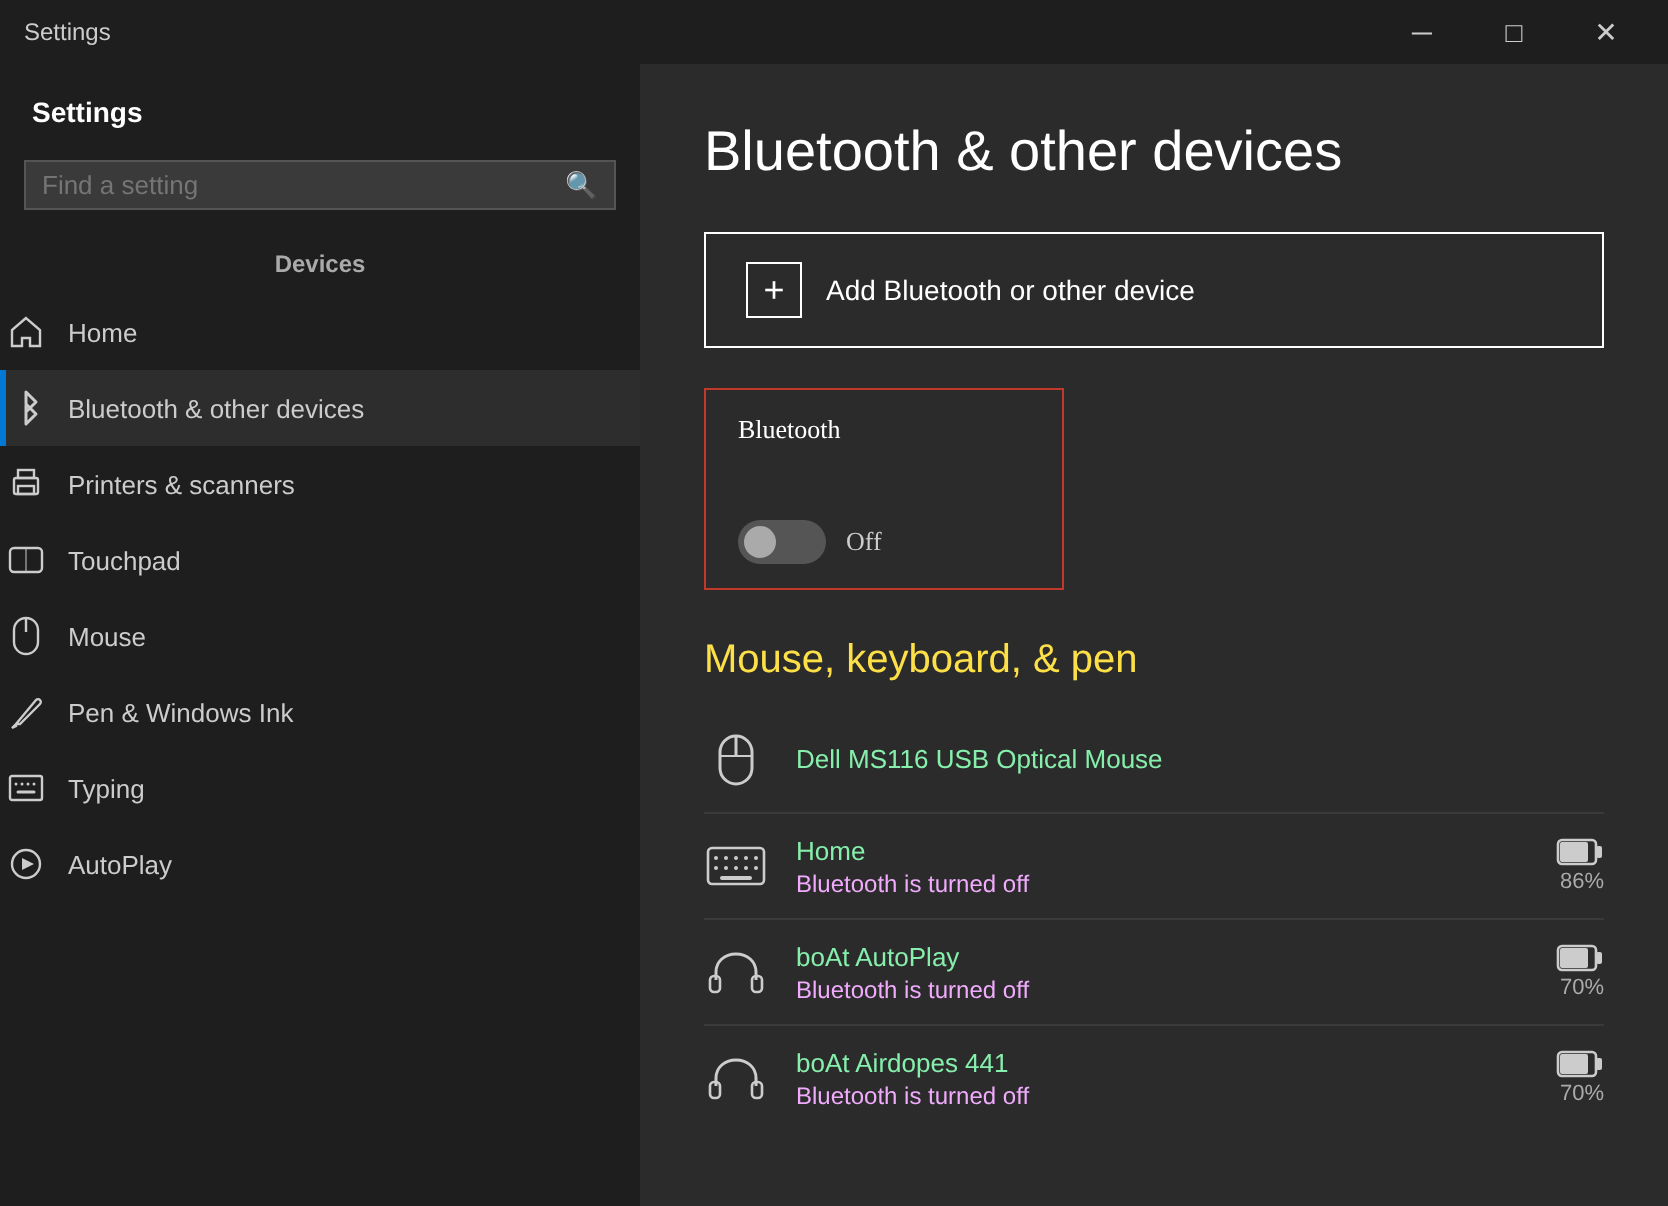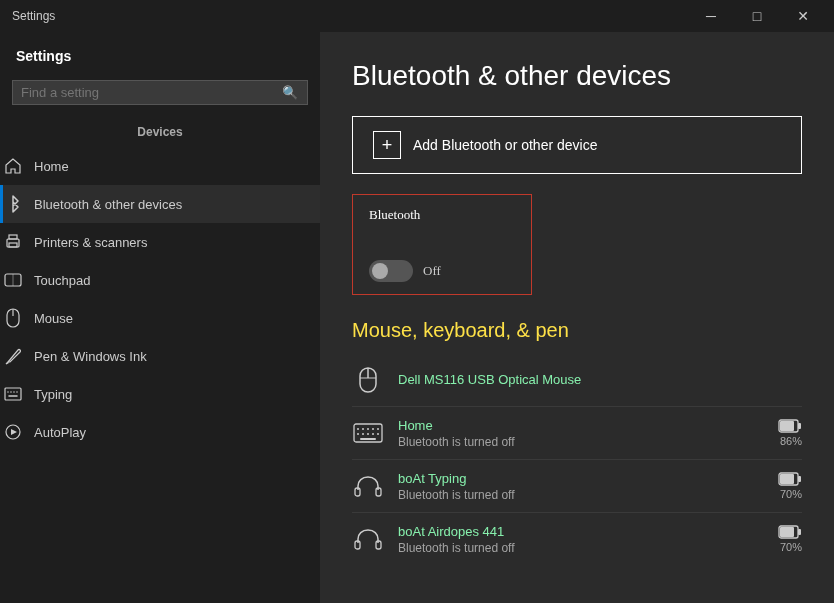--- a/index.html
+++ b/index.html
@@ -246,21 +246,21 @@
       flex: 1;
     }
     .device-name {
       font-size: 13px;
       color: #86efac;
       margin-bottom: 2px;
       font-weight: 400;
     }
     .device-status {
       font-size: 12px;
-      color: #a3a3a3;
+      color: #f0abfc;
     }
     .battery-info {
       display: flex;
       flex-direction: column;
       align-items: flex-end;
       gap: 2px;
     }
     .battery-pct {
       font-size: 11px;
       color: #aaaaaa;
@@ -453,21 +453,21 @@
     
     <div class="device-item">
       <div class="device-icon">
         <svg width="28" height="28" viewBox="0 0 28 28" fill="none">
           <path d="M4 18v-4C4 9 8 5 14 5s10 4 10 9v4" stroke="#ccc" stroke-width="1.5" fill="none"></path>
           <rect x="1" y="16" width="5" height="8" rx="2" stroke="#ccc" stroke-width="1.3"></rect>
           <rect x="22" y="16" width="5" height="8" rx="2" stroke="#ccc" stroke-width="1.3"></rect>
         </svg>
       </div>
       <div class="device-info">
-        <div class="device-name">boAt Typing</div>
+        <div class="device-name">boAt AutoPlay</div>
         <div class="device-status">Bluetooth is turned off</div>
       </div>
       <div class="battery-info">
         <svg width="24" height="14" viewBox="0 0 24 14" fill="none">
           <rect x="1" y="1" width="19" height="12" rx="2" stroke="#ccc" stroke-width="1.3"></rect>
           <rect x="2" y="2" width="14" height="10" rx="1" fill="#ccc"></rect>
           <rect x="20" y="4" width="3" height="6" rx="1" fill="#ccc"></rect>
         </svg>
         <span class="battery-pct">70%</span>
       </div>

